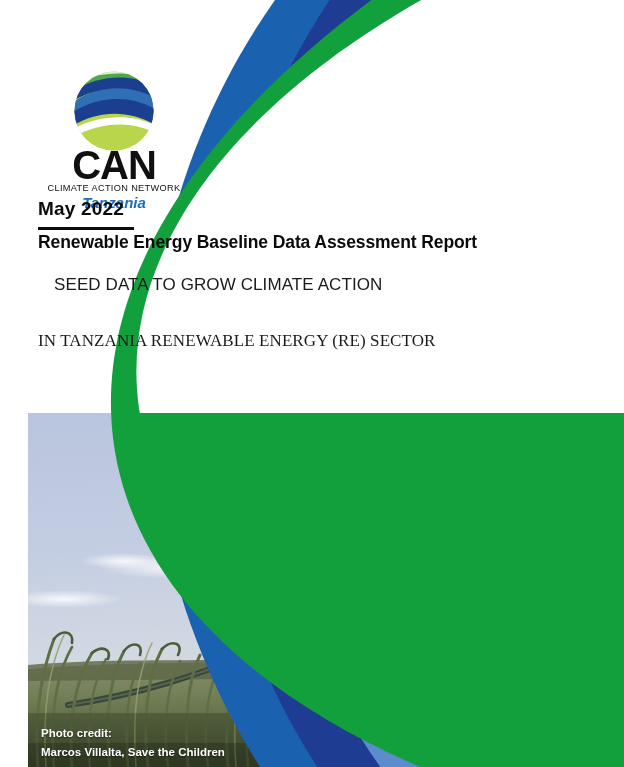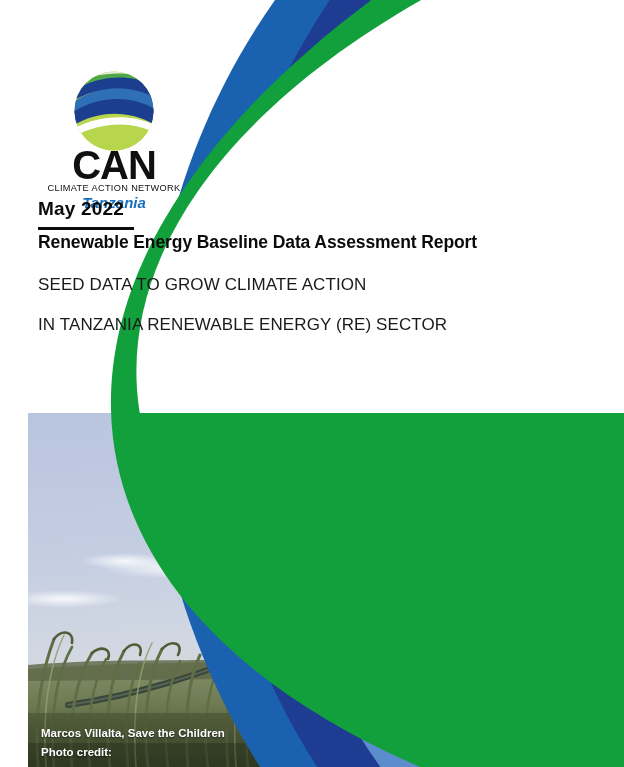--- a/index.html
+++ b/index.html
@@ -109,22 +109,22 @@
     margin-top:2px;
     letter-spacing:-0.1px;
   }
   .tagline-1, .tagline-2 {
     font-family:"Liberation Sans", sans-serif;
     font-weight:normal;
     font-size:17px;
     color:#1a1a1a;
     letter-spacing:0.1px;
   }
-  .tagline-1 { margin-top:22px; }
-  .tagline-2 { margin-top:20px; }
+  .tagline-1 { margin-top:22px;margin-left:16px; }
+  .tagline-2 { margin-top:36px;font-family:Liberation Serif, serif; }
 
   
   .photo-credit {
     position:absolute;
     left:41px; bottom:5px;
     z-index:8;
     font-family:"Liberation Sans", sans-serif;
     font-weight:bold;
     font-size:11.5px;
     line-height:19px;
@@ -390,17 +390,17 @@
 
   <div class="text-block">
     <div class="date-line">May 2022</div>
     <div class="date-rule"></div>
     <h2 class="doc-subtitle">Renewable Energy Baseline Data Assessment Report</h2>
     <div class="tagline-1">SEED DATA TO GROW CLIMATE ACTION</div>
     <div class="tagline-2">IN TANZANIA RENEWABLE ENERGY (RE) SECTOR</div>
   </div>
 
   <div class="photo-credit">
+    <span class="pc-line">Photo credit:</span>
     <span class="pc-line">Marcos Villalta, Save the Children</span>
-    <span class="pc-line">Photo credit:</span>
   </div>
 
 </div>
 
 </body></html>

